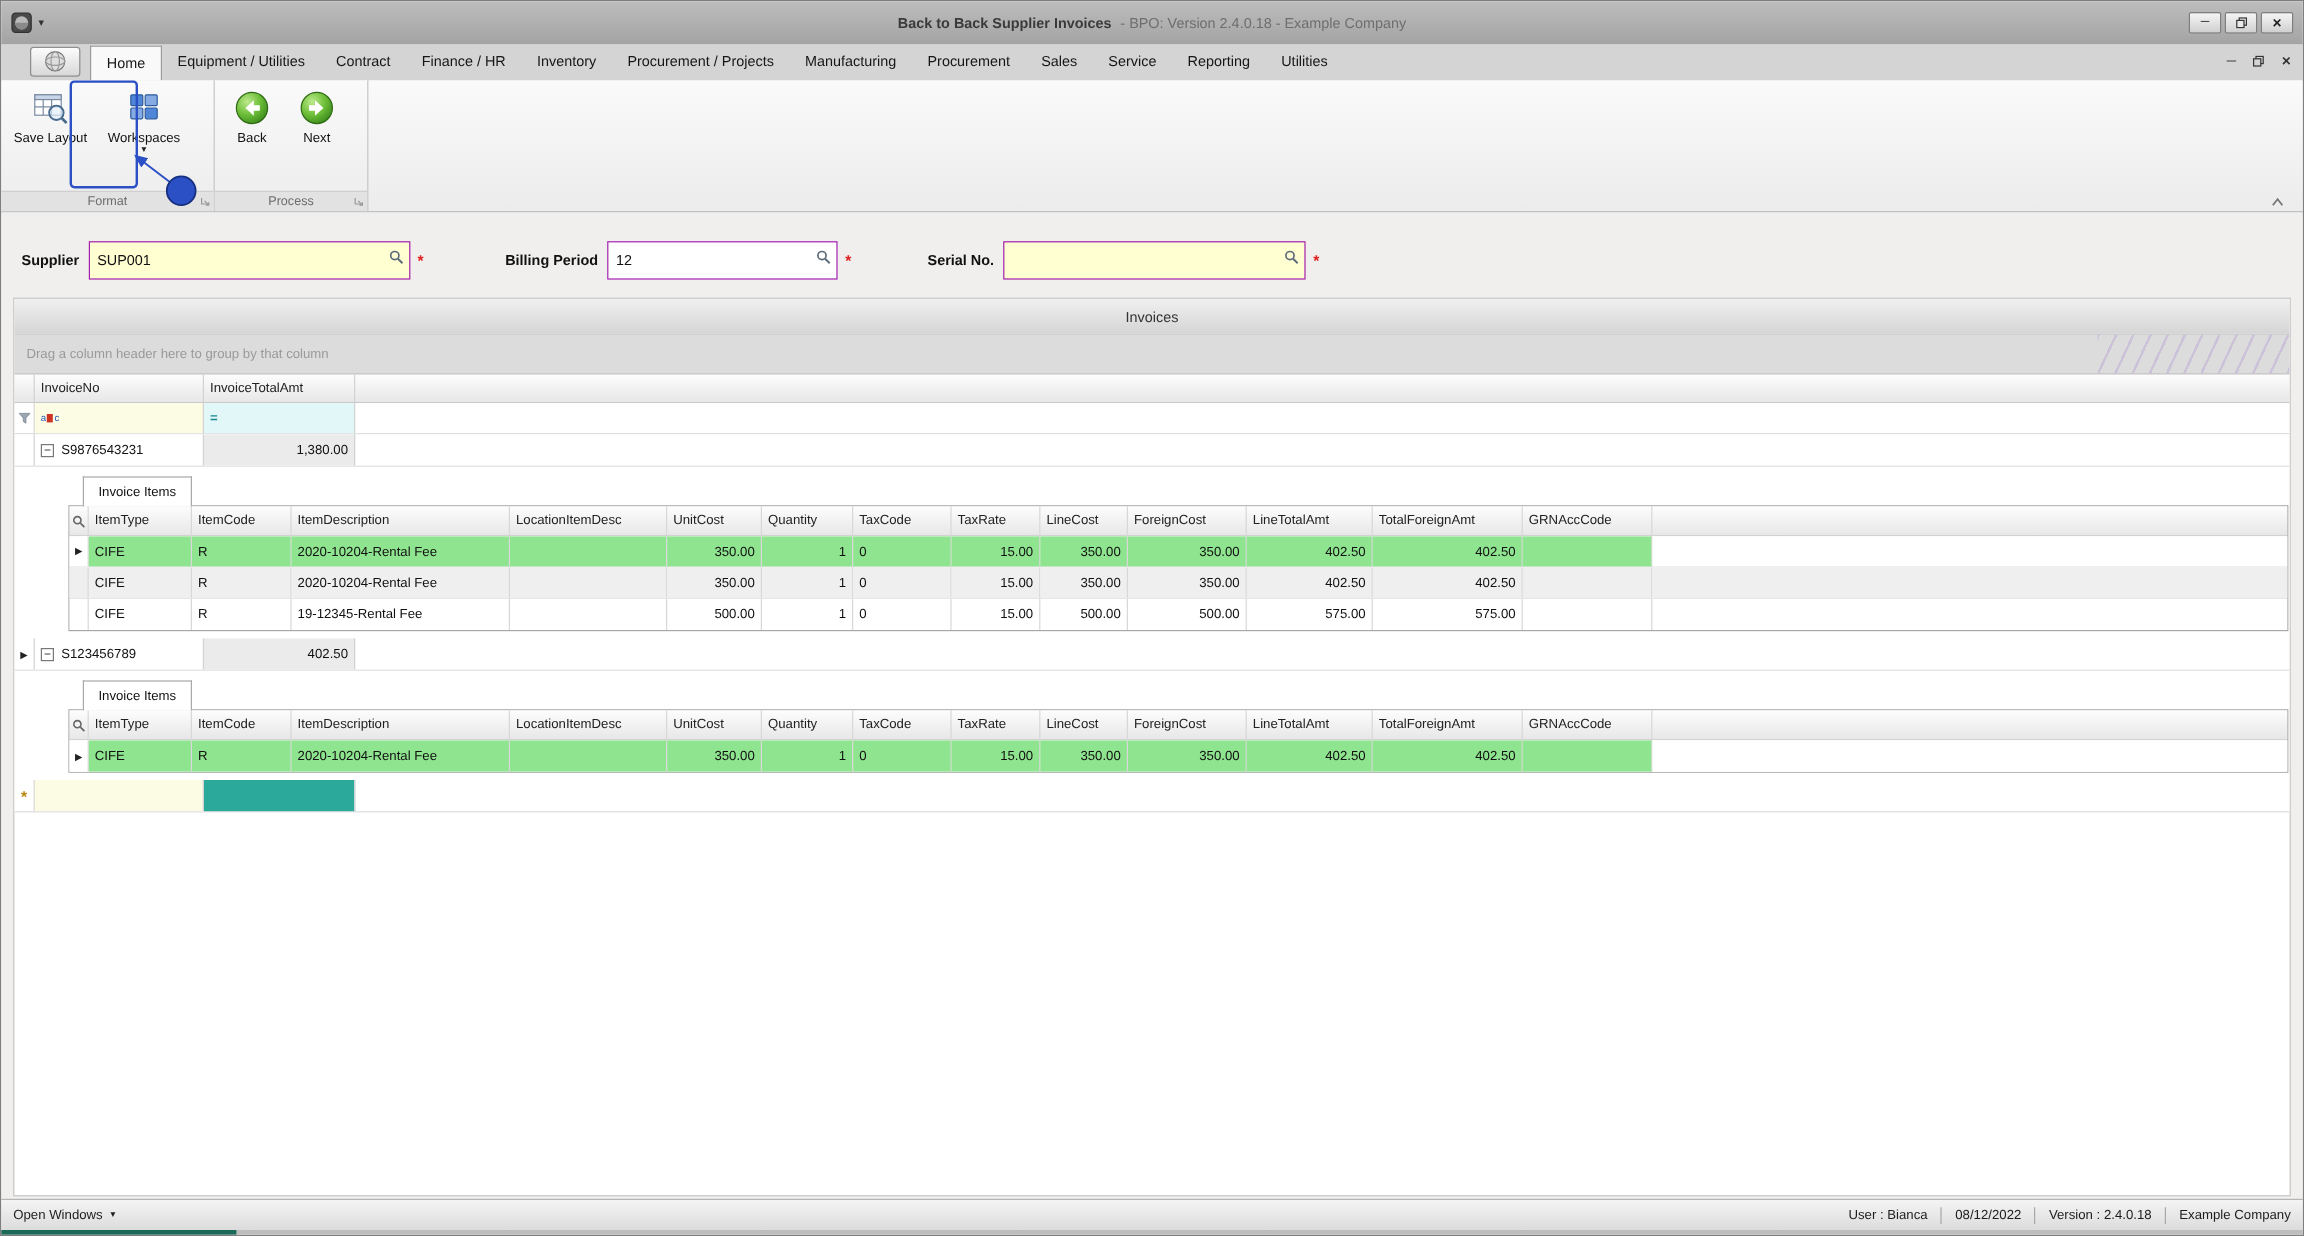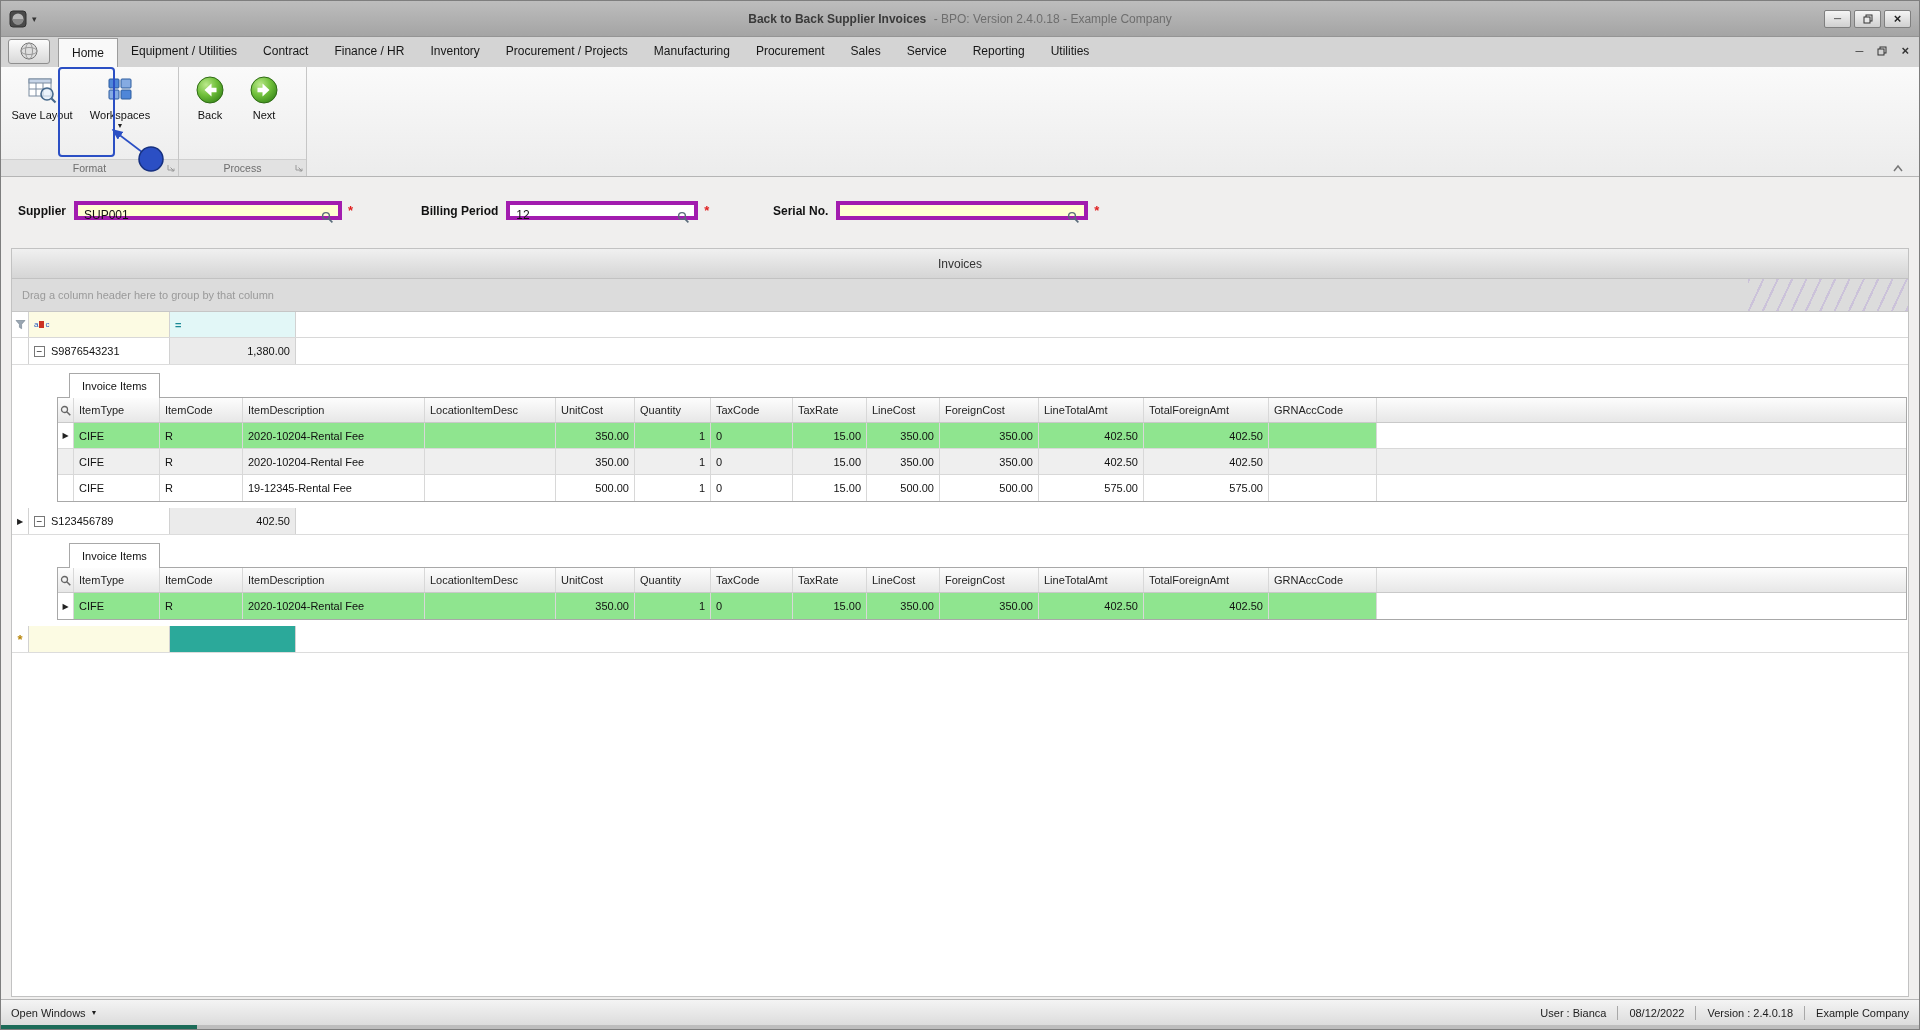--- a/index.html
+++ b/index.html
@@ -11,21 +11,21 @@
   .titlebar{height:36px;background:linear-gradient(#bdbdbd,#a4a4a4);display:flex;align-items:center;position:relative;border-bottom:1px solid #949494}
   .tb-left{display:flex;align-items:center;gap:5px;padding-left:8px;z-index:2}
   .tb-title{position:absolute;left:0;right:0;text-align:center;font-size:12px;color:#6e6e6e}
   .tb-title b{color:#3a3a3a}
   .tb-btns{margin-left:auto;display:flex;gap:3px;padding-right:8px;z-index:2}
   .tbtn{width:27px;height:18px;border:1px solid #7f7f7f;background:linear-gradient(#f5f5f5,#d0d0d0);display:flex;align-items:center;justify-content:center;font-size:10px;color:#222;border-radius:2px;cursor:default}
   .tbtn .x{font-size:13px;font-weight:bold;line-height:10px}
   .qa-arrow{font-size:9px;color:#333}
 
   
-  .tabrow{height:30px;background:#d4d4d4;display:flex;align-items:flex-end;position:relative;padding-left:7px}
+  .tabrow{height:30px;background:#d4d4d4;display:flex;align-items:flex-end;position:relative;padding-left:24px}
   .appbtn{width:42px;height:25px;margin:0 8px 2px 0;border:1px solid #8f8f8f;border-radius:3px;background:linear-gradient(#fcfcfc,#d8d8d8);display:flex;align-items:center;justify-content:center;align-self:center}
   .rtab{padding:0 13px;height:26px;line-height:26px;font-size:12px;color:#161616;cursor:default}
   .rtab.active{background:#f9f9f9;border:1px solid #9c9c9c;border-bottom:none;height:29px;line-height:28px}
   .tr-btns{position:absolute;right:10px;top:6px;display:flex;gap:14px;align-items:center}
   .trg{font-size:11px;color:#333;display:flex;align-items:center}
 
   
   .ribbon{height:110px;background:linear-gradient(#fafafa,#ececec);display:flex;border-bottom:1px solid #b5b5b5;position:relative}
   .rgroup{display:flex;flex-direction:column;border-right:1px solid #c6c6c6}
   .rg1{width:128px}.rg2{width:178px}
@@ -42,21 +42,21 @@
   .annot{position:absolute;left:0;top:36px;z-index:60;pointer-events:none}
   .a-stroke{stroke:var(--annot,#2b4fc4)}
   .a-fill{fill:var(--annot,#2b4fc4)}
 
   
   .clientarea{height:824px;position:relative;background:#f0efee}
   .formrow{height:71px;position:relative}
   .ffield{position:absolute;top:24px;display:flex;align-items:center}
   .f1{left:17px}.f2{left:420px}.f3{left:772px}
   .flabel{font-size:12px;font-weight:bold;color:#111;margin-right:8px;white-space:nowrap}
-  .finput{position:relative;height:19px;border:4px solid #a21caf;background:var(--reqyellow,#ffffd2)}
+  .finput{position:relative;height:32px;border:1px solid #a21caf;background:var(--reqyellow,#ffffd2)}
   .w268{width:268px}.w192{width:192px}.w252{width:252px}
   .finput input{border:none;background:transparent;height:100%;width:100%;font-size:12px;padding:0 24px 0 6px;outline:none;font-family:inherit;color:#111}
   .lookup{position:absolute;right:3px;top:4px;width:16px;height:16px;display:flex;align-items:center;justify-content:center;cursor:default}
   .req{color:#e02020;font-weight:bold;font-size:13px;margin-left:6px}
 
   
   .panel{margin:0 10px;height:749px;border:1px solid #c2c2c2;background:#fff;overflow:hidden}
   .phead{height:30px;background:linear-gradient(#f0f0f0,#d5d5d5);border-bottom:1px solid #c2c2c2;display:flex;align-items:center;justify-content:center;font-size:12px;font-weight:normal;color:#333}
   .groupby{height:33px;background:#dcdcdc;border-bottom:1px solid #c6c6c6;display:flex;align-items:center;padding-left:10px;font-size:11px;color:#9a9a9a;position:relative}
   .gb-deco{position:absolute;right:0;top:0;bottom:0;width:160px;background:repeating-linear-gradient(115deg,rgba(176,152,214,.38) 0 2px,transparent 2px 13px)}
@@ -306,20 +306,26 @@
       </div>
     </div>
 
     <div class="panel">
       <div class="phead">Invoices</div>
       <div class="groupby">
         <span>Drag a column header here to group by that column</span>
         <div class="gb-deco"></div>
       </div>
 
+      <div class="ghead">
+        <div class="cell ind"></div>
+        <div class="cell c-inv">InvoiceNo</div>
+        <div class="cell c-tot" style="justify-content:flex-start">InvoiceTotalAmt</div>
+        <div class="cell fillr"></div>
+      </div>
 
       <div class="gfilter">
         <div class="cell ind">
           <svg width="11" height="11">
               <path d="M1 1.5 h9 l-3.4 3.8 v4.4 l-2.2 -1.4 v-3 z" fill="#9aa6b2" stroke="#6f7e8c" stroke-width=".6"></path>
             </svg>
         </div>
         <div class="cell c-inv fy">
           <span class="abc">a<span class="rb"></span>c</span>
         </div>

